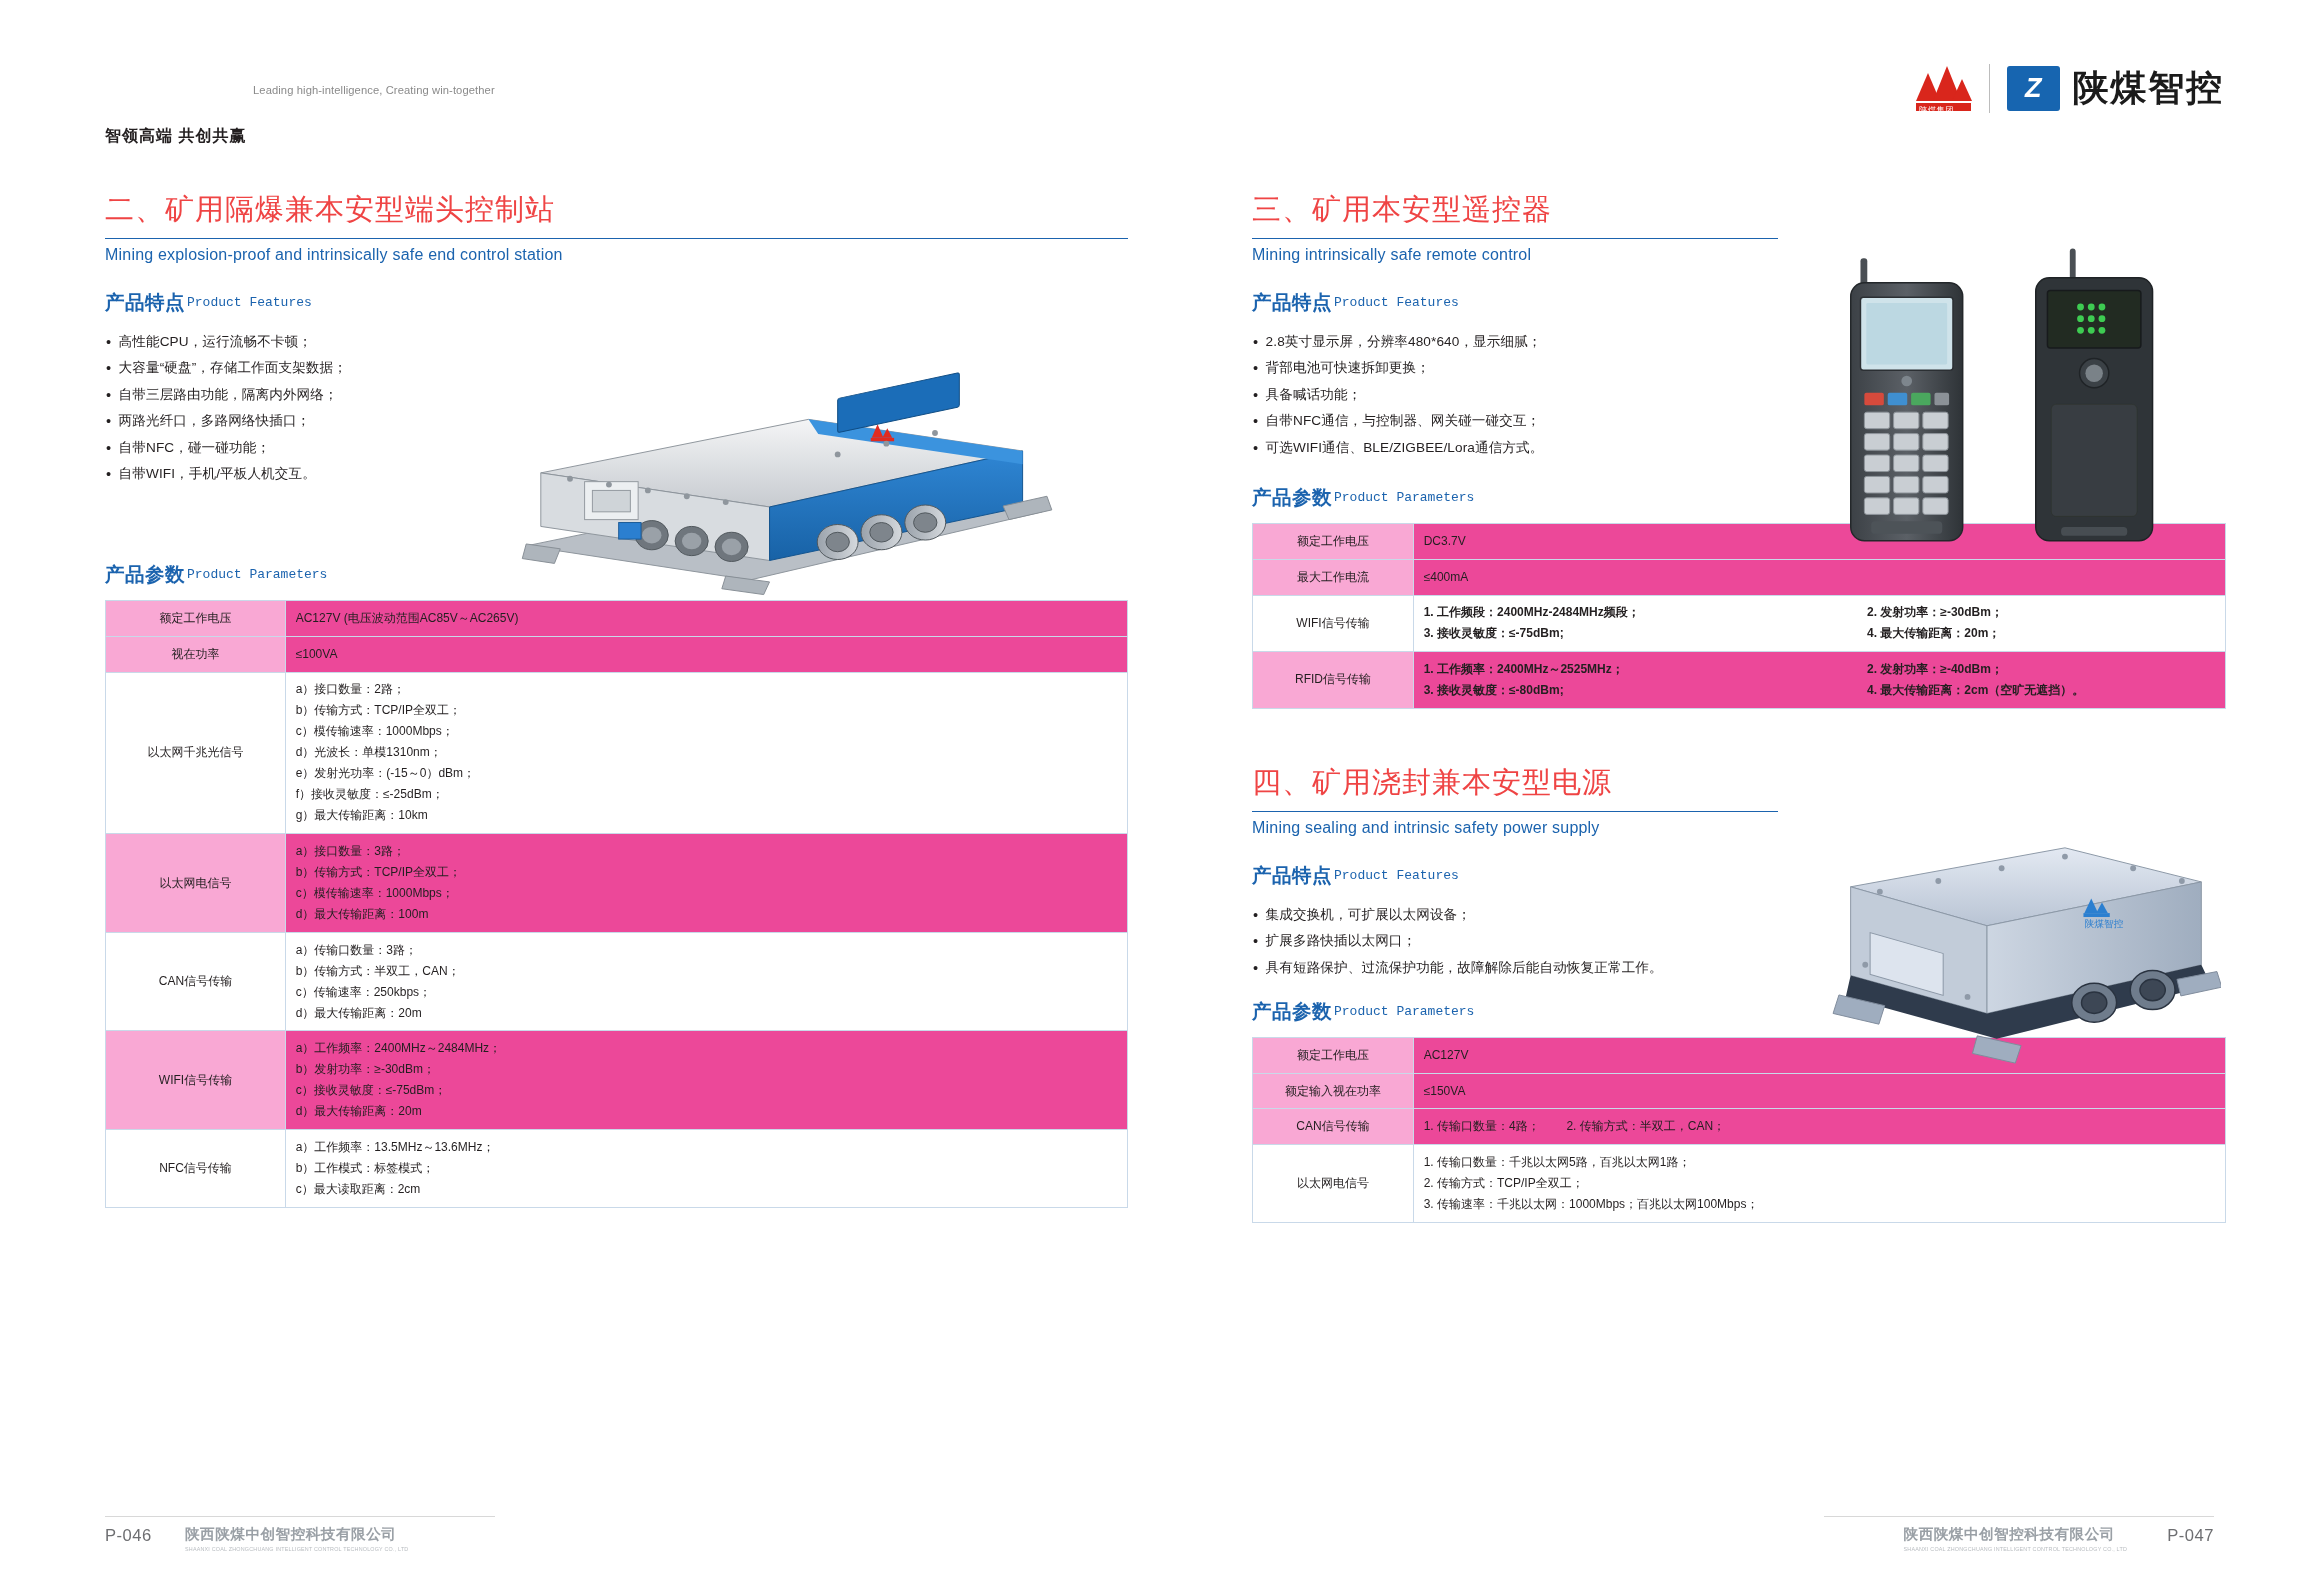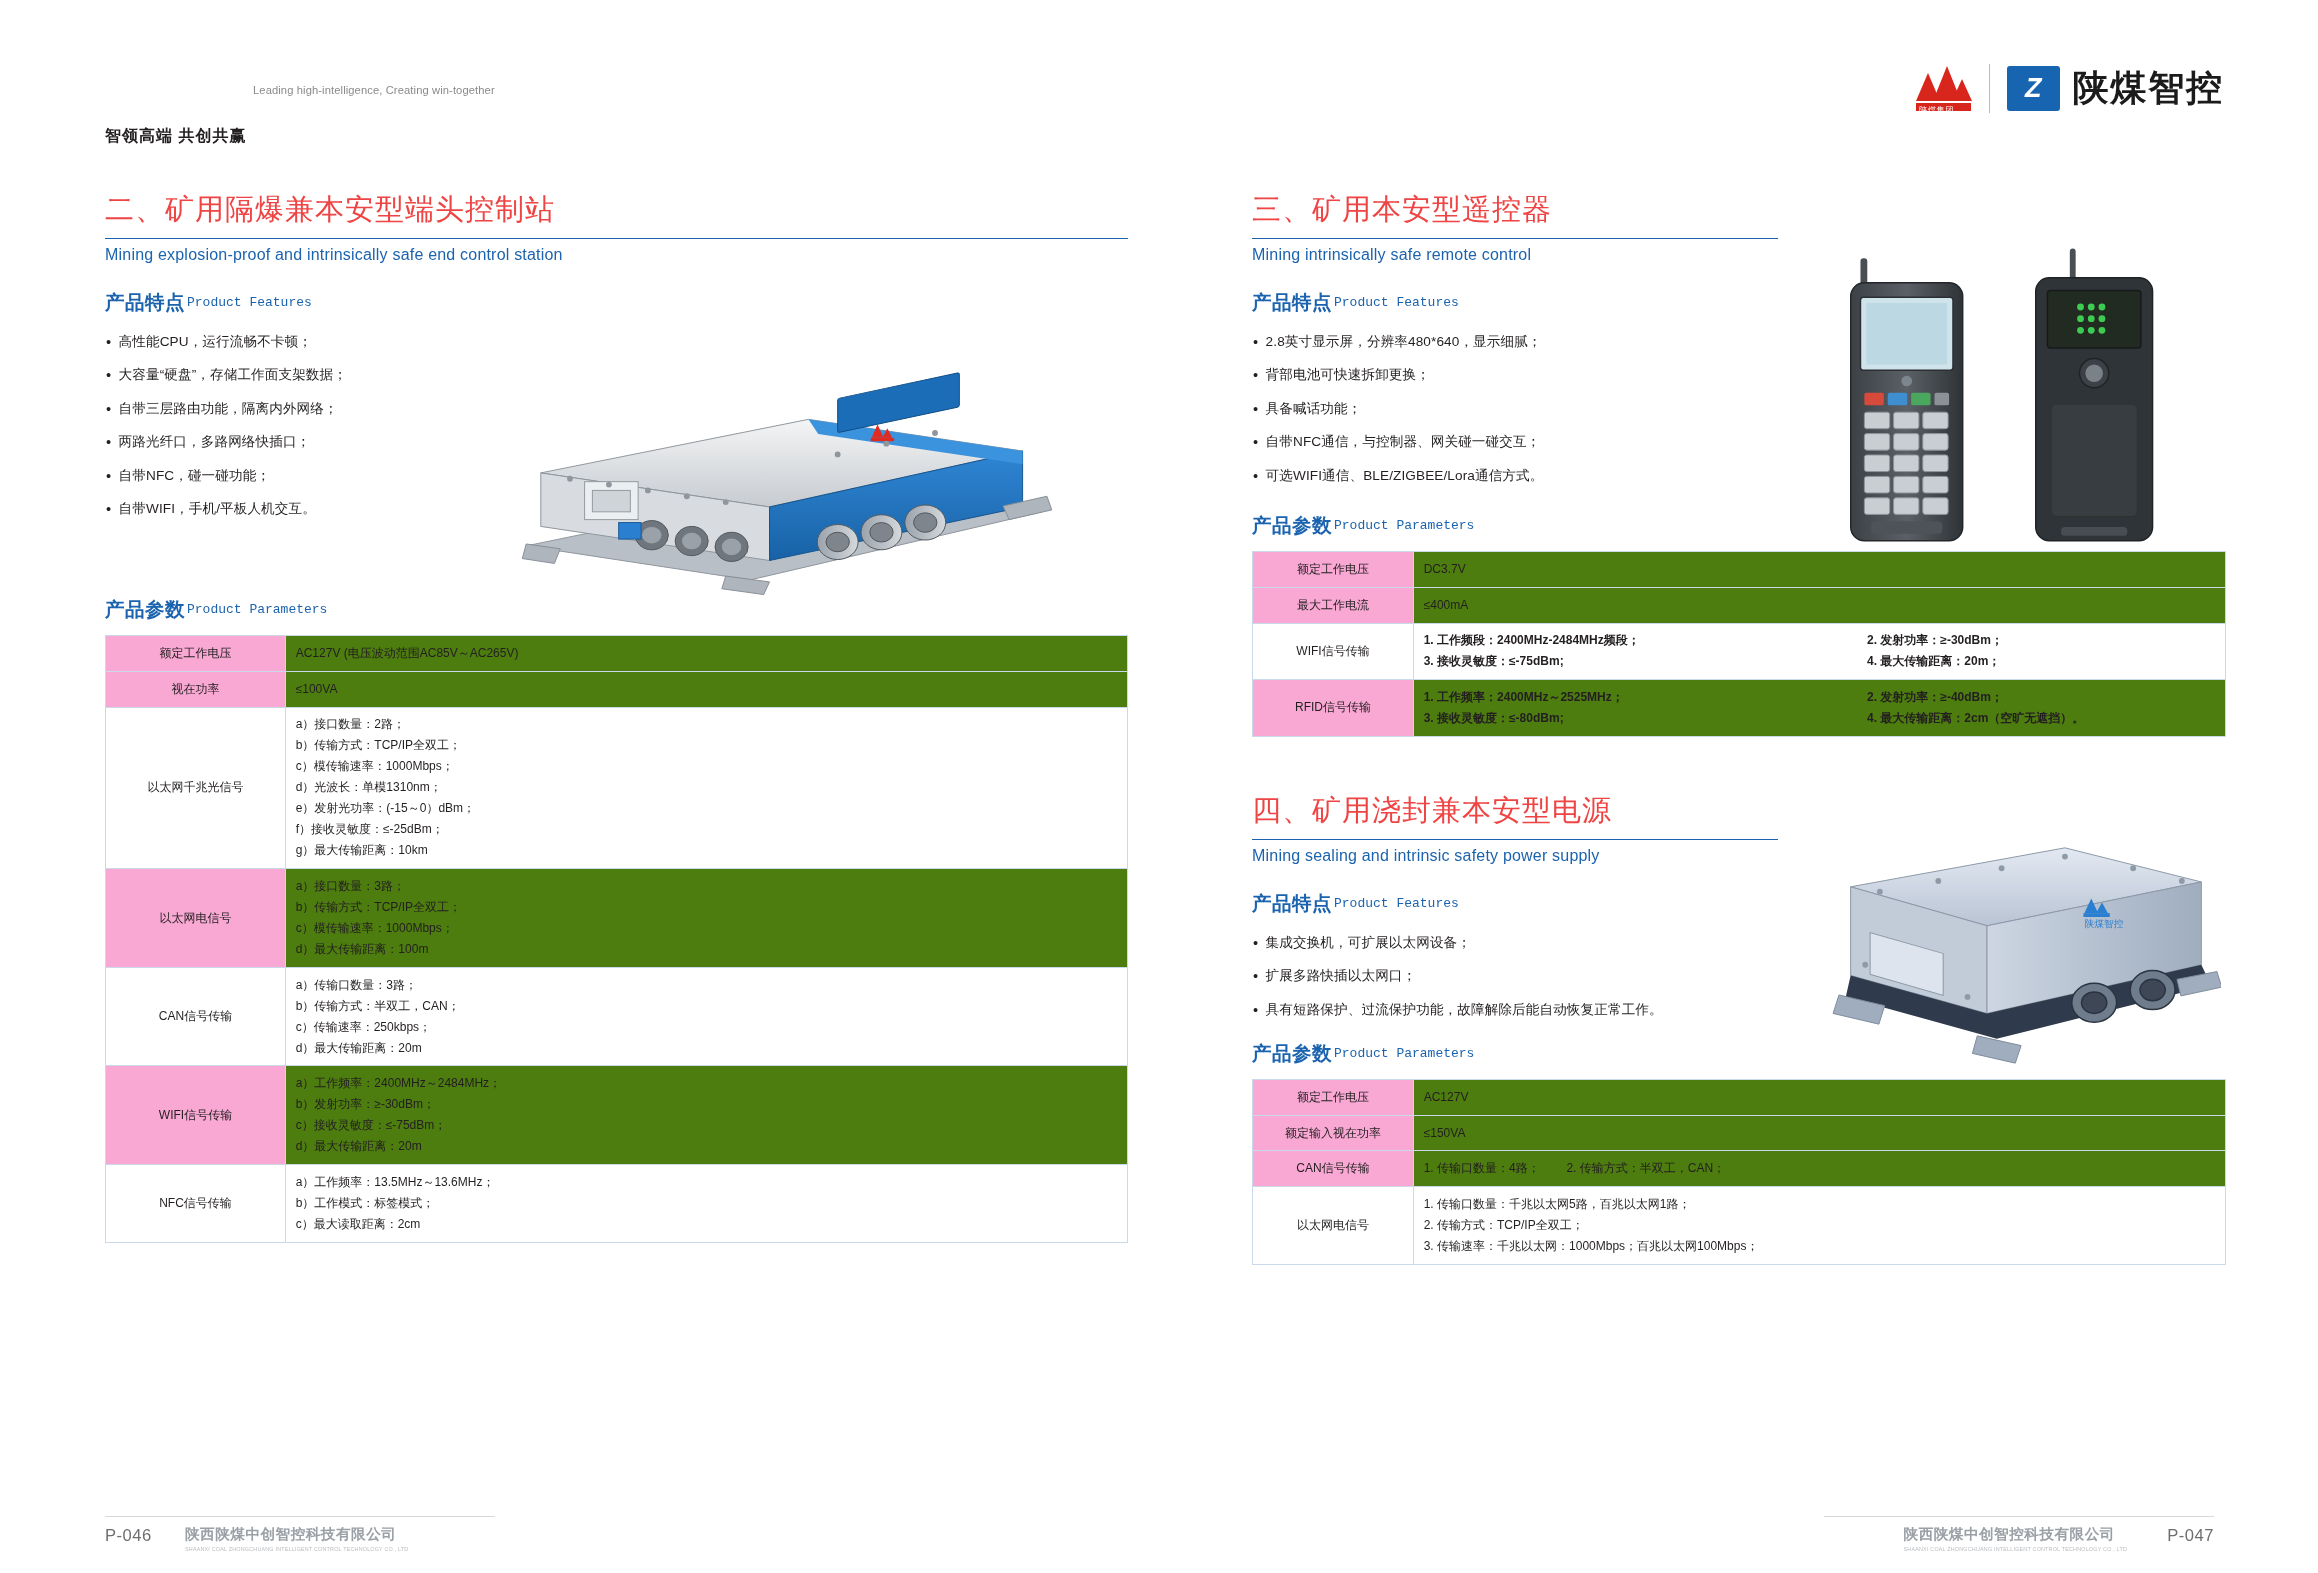--- a/index.html
+++ b/index.html
@@ -58,34 +58,34 @@
 
   
   .sub-head { display:flex; align-items:center; gap:2px; margin:25px 0 12.7px 0;font-family:Liberation Mono, monospace; }
   .sub-head .cn { font-size:19.5px; font-weight:700; color:#1b63ae; letter-spacing:0.5px; }
   .sub-head .en { font-size:13px; color:#1b63ae; }
 
   
   ul.features { list-style:none; margin:0; padding:0; }
   ul.features li {
     font-size:13.6px; line-height:1.95; color:#231f20; letter-spacing:0.1px;
-    position:relative; padding-left:13.6px;margin-top:7px;
+    position:relative; padding-left:13.6px;
   }
   ul.features li:before {
     content:"•"; position:absolute; left:1px; top:-1px; font-size:14.6px; color:#231f20;
   }
 
   
   table.param { border-collapse:collapse; width:100%; table-layout:fixed; }
   table.param td {
     border:0.5px solid #c9d9e9; vertical-align:middle;
     font-size:12px; line-height:1.75; color:#231f20; padding:6.8px 9.7px;
   }
   table.param td.label { width:180px; text-align:center; background:#f9a8d4; }
-  table.param td.value { background:#4d7c0f; }
+  table.param td.value { background:#ec4899; }
   table.param tr.alt td { background:#ffffff; }
   table.param td.value .ln { display:block; white-space:pre; }
   table.param td.value.two-col { padding:6.8px 9.7px; }
   .vrow { display:flex; }
   .vrow > div { flex:1 1 0;font-weight:bold; }
   .vrow > div:first-child { flex:0 0 56%; }
 
   
   .col-right table.param td.label { width:161px; }
 

